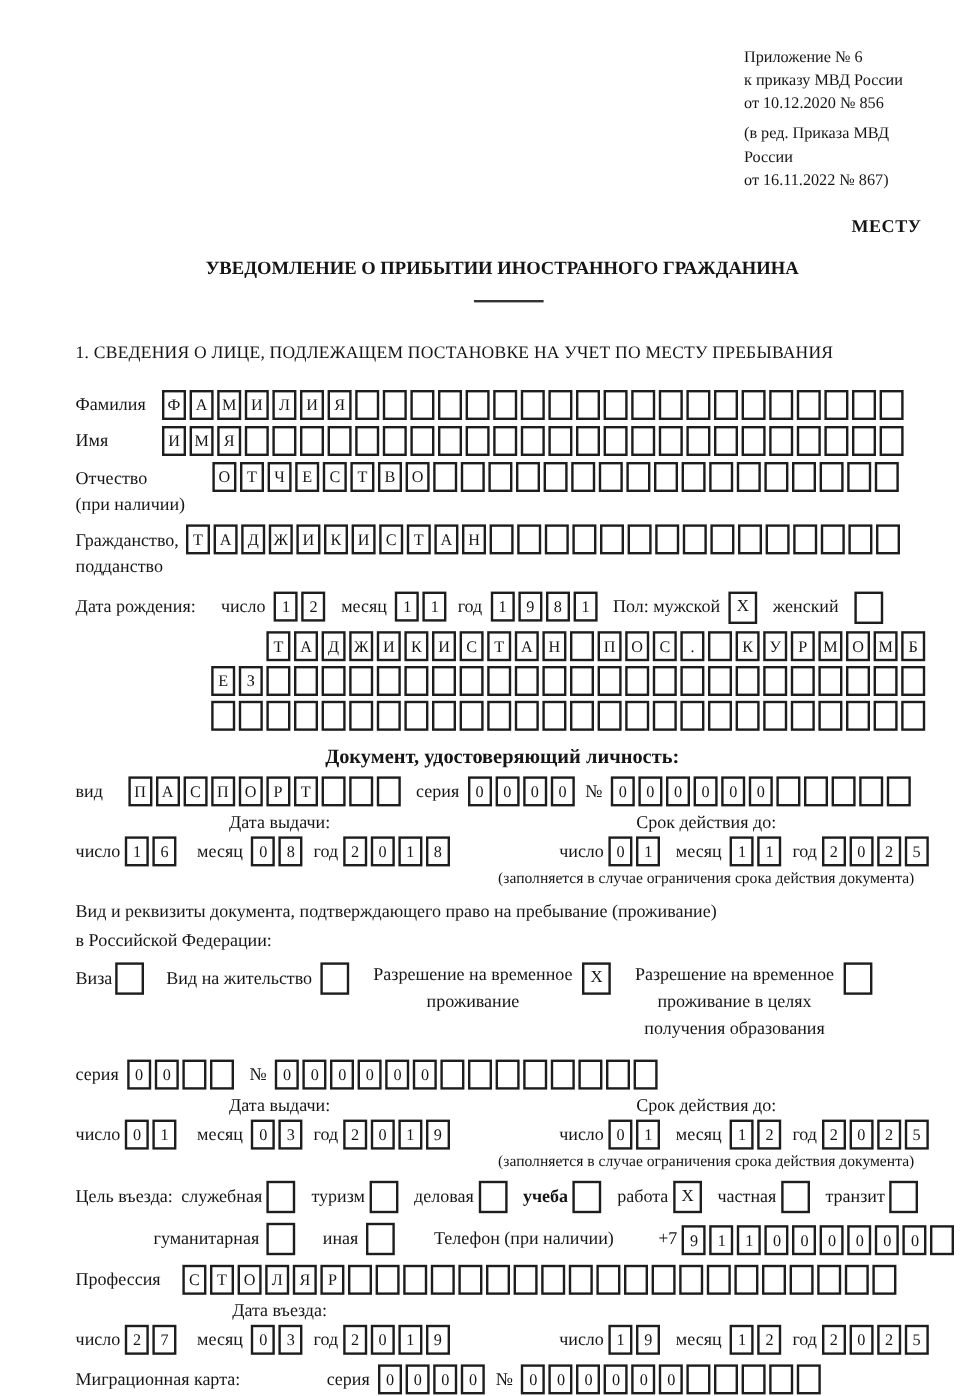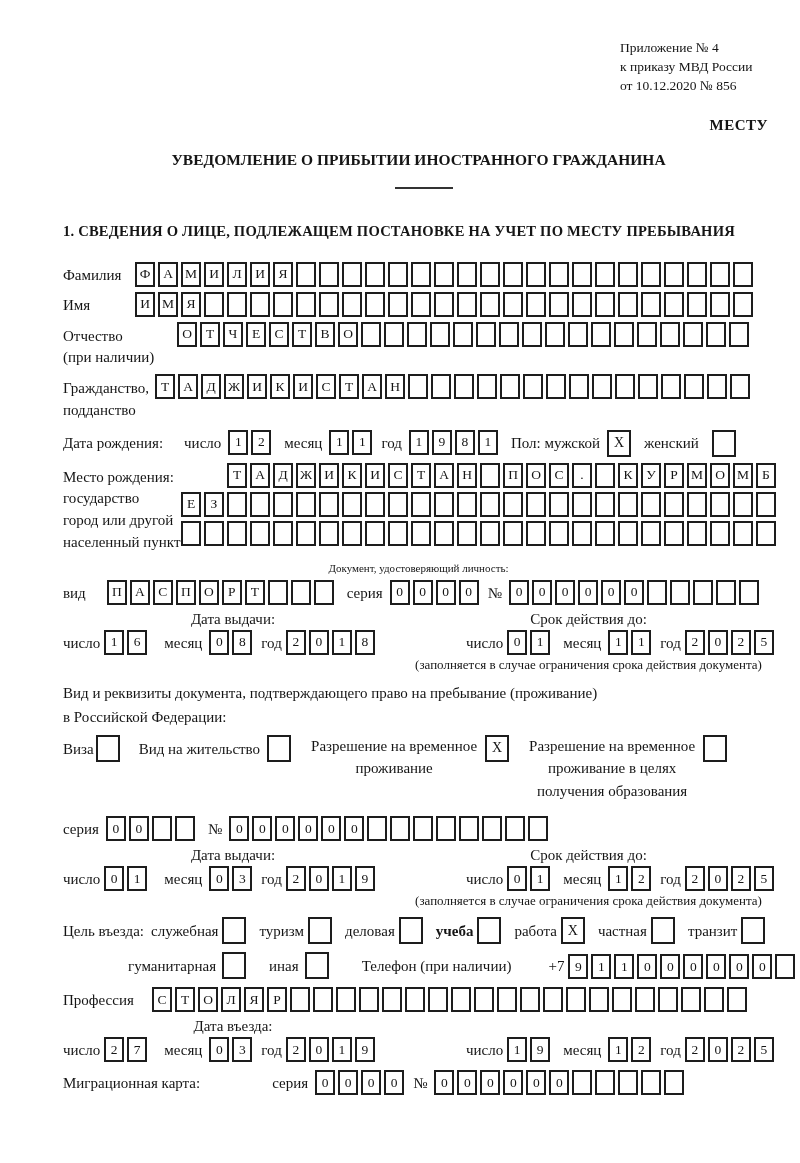--- a/index.html
+++ b/index.html
@@ -6,38 +6,38 @@
   body{width:800px;height:1163px;font-family:"Liberation Serif","DejaVu Serif",serif;color:#151515;}
   .page{box-sizing:border-box;width:800px;height:1163px;padding:38px 26px 16px 63px;overflow:hidden;}
 
   .annex{margin-left:557px;font-size:13.5px;line-height:1.42;}
   .annex-note{margin-top:6px;}
   .forma{font-weight:bold;font-size:15px;text-align:right;padding-right:6px;margin-top:22px;letter-spacing:.5px;}
 
   .title{text-align:center;font-weight:bold;font-size:15.5px;line-height:1.55;margin-top:14px;}
   .uline{display:inline-block;width:58px;border-bottom:2px solid #333;margin-left:10px;vertical-align:baseline;}
 
-  .sec-head{font-weight:bold;font-size:14.6px;margin-top:26px;margin-bottom:22px;letter-spacing:.2px;}
+  .sec-head{font-weight:normal;font-size:14.6px;margin-top:26px;margin-bottom:22px;letter-spacing:.2px;}
 
   .frow{display:flex;align-items:flex-start;margin-bottom:5px;}
   .lbl{font-size:15px;line-height:1.3;padding-top:4px;margin-right:7px;flex:none;}
   .lbl2{font-size:15px;line-height:1.45;padding-top:4px;margin-right:7px;flex:none;}
   .w65{width:65px;} .w107{width:107px;} .w85{width:85px;}
   .ml6{margin-left:6px;} .ml10{margin-left:10px;} .ml14{margin-left:14px;} .ml20{margin-left:20px;} .ml30{margin-left:30px;} .ml65{margin-left:65px;}
 
   .cells{display:flex;flex:none;}
   .cell{box-sizing:border-box;flex:none;display:inline-flex;align-items:center;justify-content:center;
         width:20px;height:25px;border:2px solid #1d1d1d;margin-right:3px;background:#fff;
         font-size:13.5px;line-height:1;}
   .chk .cell{width:24px;height:27px;font-size:14px;}
 
   .bp-rows{display:flex;flex-direction:column;align-items:flex-end;flex:1;}
   .bp-rows .cells{margin-bottom:4px;}
 
-  .center-bold{text-align:center;font-weight:normal;font-size:11px;margin:8px 0 6px 0;}
+  .center-bold{text-align:center;font-weight:bold;font-size:17px;margin:8px 0 6px 0;}
 
   .dates-head{display:flex;font-size:15px;margin-top:6px;}
   .dh-left{width:340px;text-align:center;}
   .dh-right{flex:1;text-align:center;}
   .dates{display:flex;margin-top:2px;}
   .d-left{display:flex;width:340px;flex:none;}
   .d-right{display:flex;margin-left:63px;}
   .dgrp{display:flex;}
   .note-right{font-size:13px;margin-left:340px;text-align:center;margin-top:2px;margin-bottom:8px;}
 
@@ -50,23 +50,27 @@
 
   .purposes{display:flex;align-items:flex-start;margin-bottom:8px;}
   .purpose{display:flex;align-items:flex-start;margin-right:10px;}
 </style>
 </head>
 <body>
 
 <div class="page">
 
   <div class="annex">
-    <div>Приложение № 4</div>
+    <div>Приложение № 6</div>
     <div>к приказу МВД России</div>
     <div>от 10.12.2020 № 856</div>
+    <div class="annex-note">
+      <div>(в ред. Приказа МВД России</div>
+      <div>от 16.11.2022 № 867)</div>
+    </div>
   </div>
 
   <div class="forma">МЕСТУ</div>
 
   <div class="title">
     <div>УВЕДОМЛЕНИЕ О ПРИБЫТИИ ИНОСТРАННОГО ГРАЖДАНИНА</div>
     <div><span class="uline"></span></div>
   </div>
 
   <div class="sec-head">1. СВЕДЕНИЯ О ЛИЦЕ, ПОДЛЕЖАЩЕМ ПОСТАНОВКЕ НА УЧЕТ ПО МЕСТУ ПРЕБЫВАНИЯ</div>
@@ -229,26 +233,20 @@
     <span class="cells chk">
         <span class="cell">X</span>
       </span>
     <span class="lbl ml10">женский</span>
     <span class="cells chk ml6">
         <span class="cell"></span>
       </span>
   </div>
 
   <div class="frow" style="margin-top:6px;margin-bottom:2px;">
-    <span class="lbl2" style="width:118px;margin-right:0;">
-      <div>Место рождения:</div>
-      <div>государство</div>
-      <div>город или другой</div>
-      <div>населенный пункт</div>
-    </span>
     <span class="bp-rows">
       <span class="cells">
           <span class="cell">Т</span>
           <span class="cell">А</span>
           <span class="cell">Д</span>
           <span class="cell">Ж</span>
           <span class="cell">И</span>
           <span class="cell">К</span>
           <span class="cell">И</span>
           <span class="cell">С</span>

